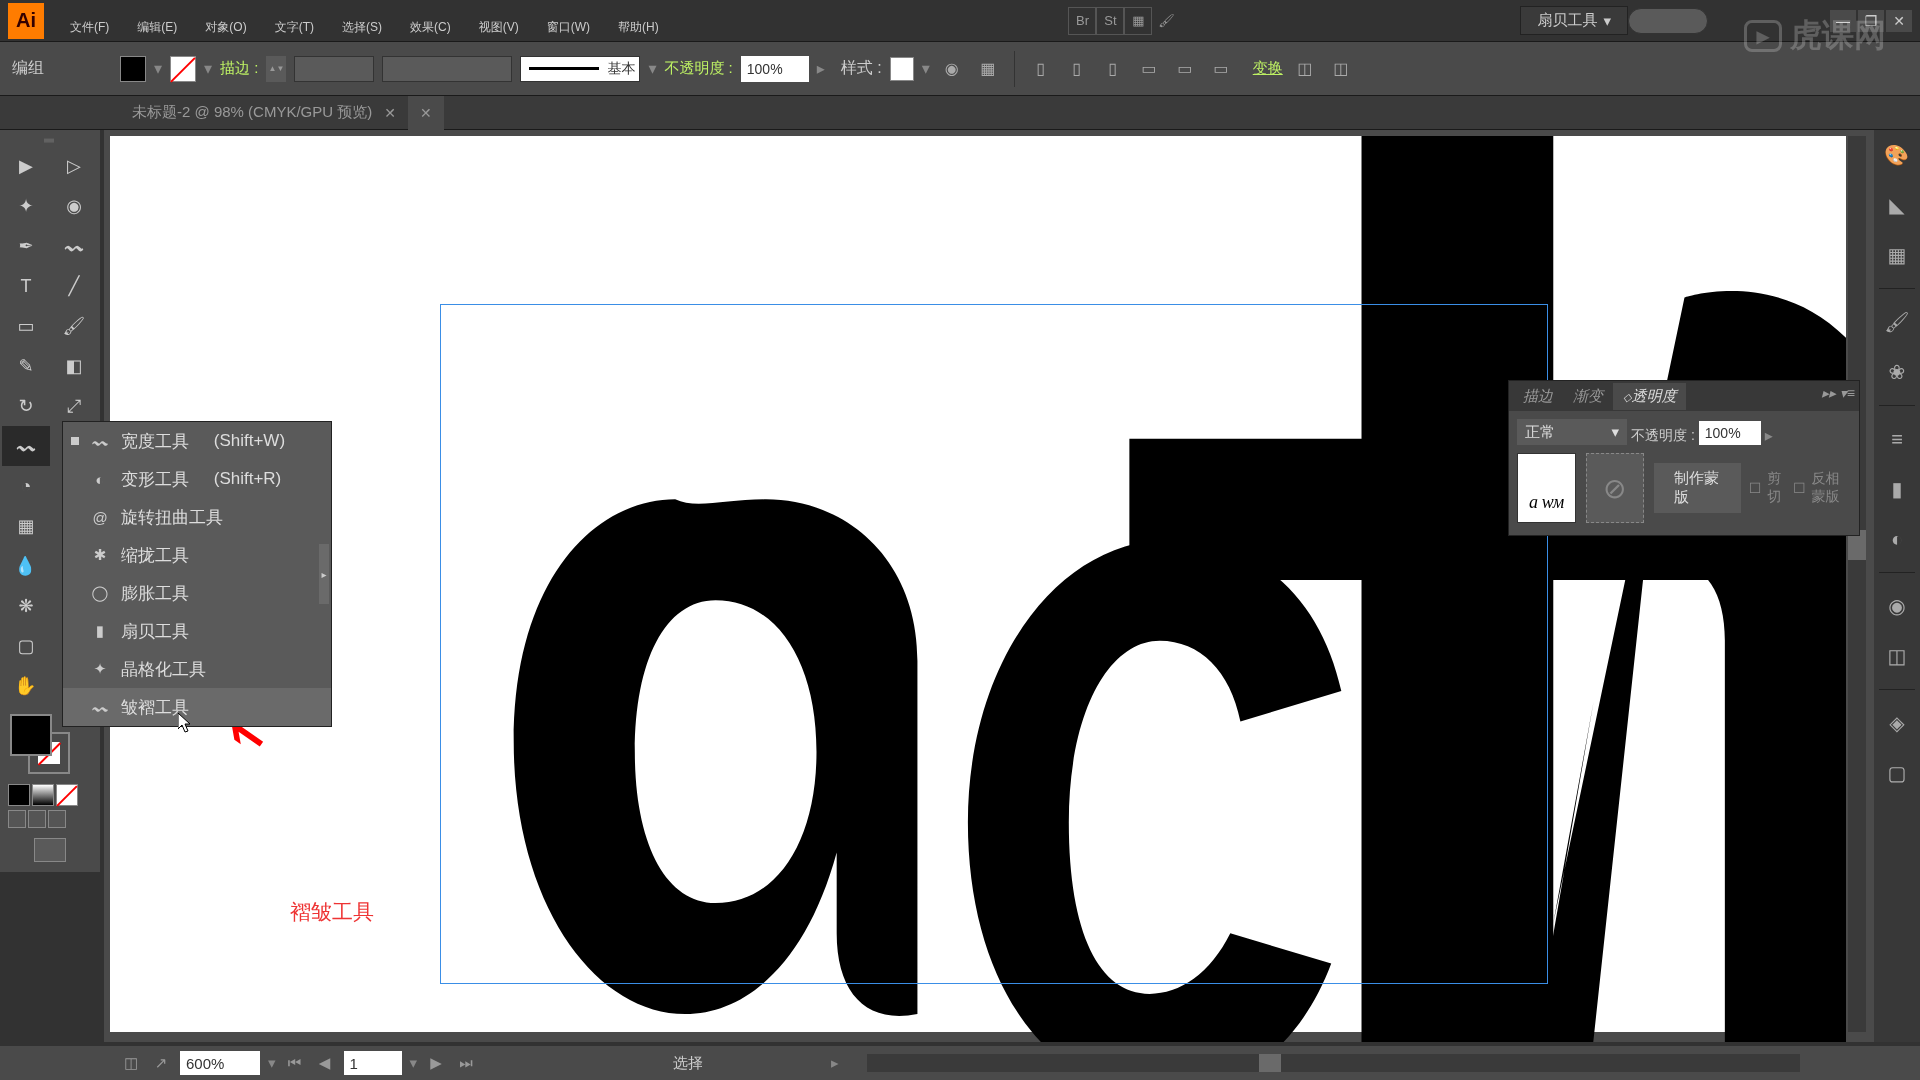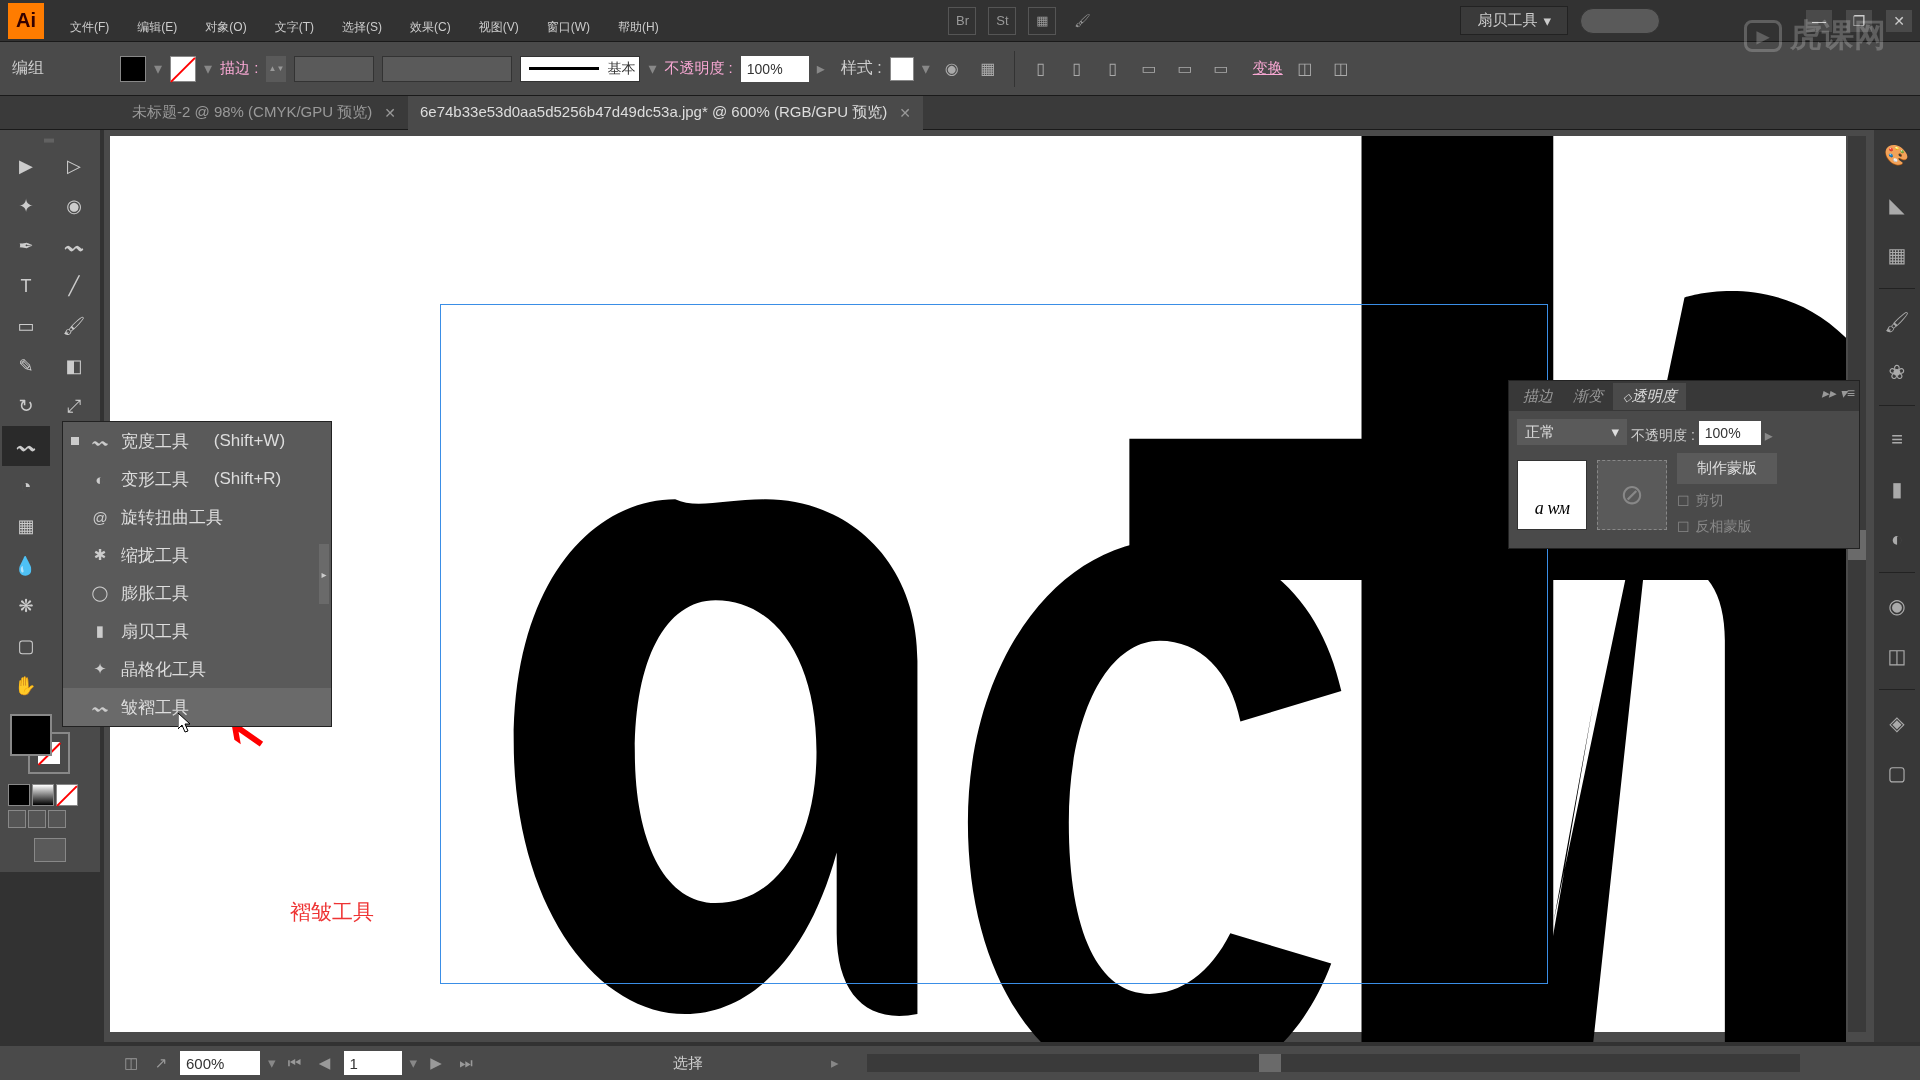--- a/index.html
+++ b/index.html
@@ -2,30 +2,30 @@
 <html><head>
 <meta charset="utf-8">
 <style>
 * { margin: 0; padding: 0; box-sizing: border-box; font-family: "Microsoft YaHei", sans-serif; }
 body { background: #323232; width: 1920px; height: 1080px; overflow: hidden; position: relative; }
 
 
 .menubar { height: 42px; background: #323232; display: flex; align-items: center; padding: 0 8px; border-bottom: 1px solid #1a1a1a; }
 .ai-logo { width: 36px; height: 36px; background: #ff7c00; color: #330000; font-weight: bold; font-size: 20px; display: flex; align-items: center; justify-content: center; margin-right: 12px; }
 .menu-item { color: #ccc; padding: 6px 14px; font-size: 12px; cursor: pointer; margin-top: 14px; }
-.menu-right { margin-left: auto; display: flex; align-items: center; gap: 12px; }
+.menu-right { margin-left: auto; display: flex; align-items: center; gap: 0; }
 .menu-icon { width: 28px; height: 28px; border: 1px solid #555; display: flex; align-items: center; justify-content: center; color: #999; font-size: 13px; }
 .workspace-select { background: #3a3a3a; color: #ccc; padding: 4px 16px; font-size: 15px; border: 1px solid #222; display: flex; align-items: center; gap: 6px; }
 .search-box { width: 80px; height: 26px; background: #5a5a5a; border-radius: 13px; border: 1px solid #333; }
 .win-btn { width: 26px; height: 22px; background: #4a4a4a; display: flex; align-items: center; justify-content: center; color: #ccc; font-size: 14px; margin-left: 2px; }
 
 
 .options-bar { height: 54px; background: #4a4a4a; display: flex; align-items: center; padding: 0 12px; gap: 8px; border-bottom: 1px solid #1a1a1a; }
 .opt-label { color: #ccc; font-size: 16px; }
-.opt-orange { color: #f9a8d4; font-size: 15px; }
+.opt-orange { color: #bef264; font-size: 15px; }
 .color-swatch { width: 26px; height: 26px; border: 1px solid #888; }
 .fill-black { background: #000; }
 .stroke-none { background: #fff; position: relative; }
 .stroke-none::after { content: ""; position: absolute; width: 140%; height: 2px; background: red; top: 50%; left: -20%; transform: rotate(-45deg); }
 .opt-divider { width: 1px; height: 36px; background: #333; margin: 0 4px; }
 .opt-drop { width: 80px; height: 26px; background: #5a5a5a; border: 1px solid #333; display: flex; align-items: center; padding: 0 4px; }
 .stroke-preview { width: 120px; height: 26px; background: #fff; display: flex; align-items: center; justify-content: flex-end; padding-right: 4px; border: 1px solid #333; position: relative; }
 .stroke-preview::before { content: ""; position: absolute; left: 8px; width: 70px; height: 3px; background: #000; }
 .opacity-box { width: 68px; height: 26px; background: #fff; color: #333; display: flex; align-items: center; padding: 0 6px; font-size: 14px; }
 .opt-icon { width: 28px; height: 28px; display: flex; align-items: center; justify-content: center; color: #aaa; font-size: 16px; border-radius: 2px; }
@@ -80,21 +80,21 @@
 .tp-tab { padding: 4px 10px; color: #999; font-size: 15px; cursor: pointer; }
 .tp-tab.active { color: #ddd; background: #4a4a4a; }
 .tp-row { display: flex; align-items: flex-end; padding: 8px; gap: 4px; }
 .tp-select { width: 110px; height: 26px; background: #5a5a5a; color: #ddd; display: flex; align-items: center; padding: 0 8px; font-size: 15px; justify-content: space-between; }
 .tp-label { color: #ccc; font-size: 14px; }
 .tp-opacity { width: 62px; height: 24px; background: #fff; color: #333; display: flex; align-items: center; padding: 0 6px; font-size: 14px; }
 .tp-body { display: flex; padding: 0 8px 12px 8px; gap: 10px; align-items: center; }
 .tp-thumb { width: 70px; height: 70px; background: #fff; border: 1px solid #333; display: flex; align-items: center; justify-content: center; }
 .tp-thumb-inner { font-family: cursive; font-size: 18px; font-style: italic; margin-top: 28px; }
 .tp-mask { width: 70px; height: 70px; background: #5a5a5a; border: 1px dashed #888; display: flex; align-items: center; justify-content: center; color: #888; font-size: 28px; }
-.tp-side { display: flex; flex-direction: column; gap: 8px; }
+.tp-side { display: flex; gap: 8px; }
 .tp-btn { background: #5a5a5a; color: #ddd; padding: 6px 20px; font-size: 15px; }
 .tp-check { display: flex; align-items: center; gap: 6px; color: #888; font-size: 14px; }
 .tp-menu { position: absolute; right: 4px; top: 4px; color: #999; font-size: 14px; display: flex; gap: 4px; }
 
 
 .status-bar { position: absolute; bottom: 0; left: 0; right: 0; height: 34px; background: #4a4a4a; display: flex; align-items: center; padding: 0 120px; gap: 8px; color: #ccc; font-size: 15px; }
 .zoom-box { width: 80px; height: 24px; background: #fff; color: #333; display: flex; align-items: center; padding: 0 6px; }
 .nav-btn { width: 22px; height: 22px; display: flex; align-items: center; justify-content: center; color: #999; }
 .page-box { width: 58px; height: 24px; background: #fff; color: #333; display: flex; align-items: center; padding: 0 6px; }
 .hscroll { flex: 1; height: 18px; background: #3a3a3a; margin-left: 20px; position: relative; }
@@ -172,21 +172,20 @@
   <div class="opt-icon">◫</div>
   <div class="opt-icon">◫</div>
 </div>
 
 <div class="tabs-row">
   <div class="tab">
     <span>未标题-2 @ 98% (CMYK/GPU 预览)</span>
       <span class="tab-close">✕</span>
   </div>
   <div class="tab active">
-    <span>6e74b33e53d0aa5d5256b47d49dc53a.jpg* @ 600% (RGB/GPU 预览)</span>
       <span class="tab-close">✕</span>
   </div>
 </div>
 
 <div class="tools-panel">
   <div class="tool-handle"></div>
   <div class="tool-btn">▶</div>
   <div class="tool-btn">▷</div>
   <div class="tool-btn">✦</div>
   <div class="tool-btn">◉</div>

